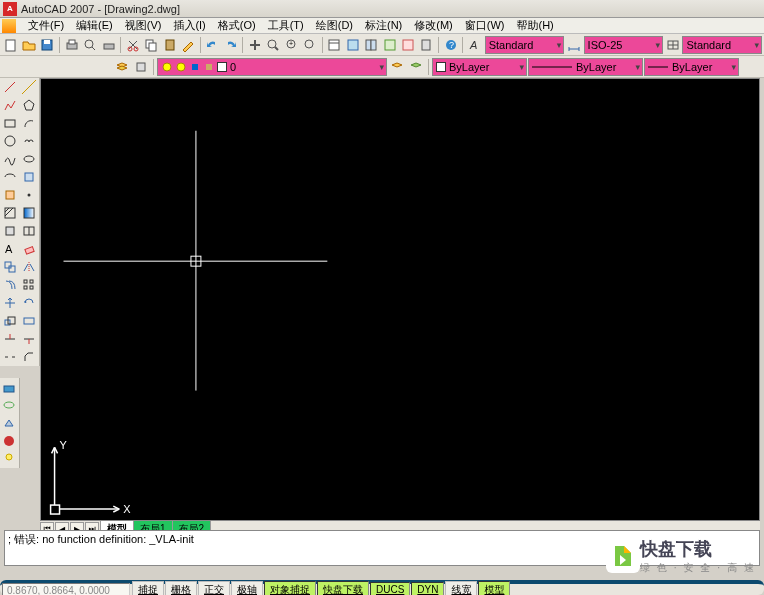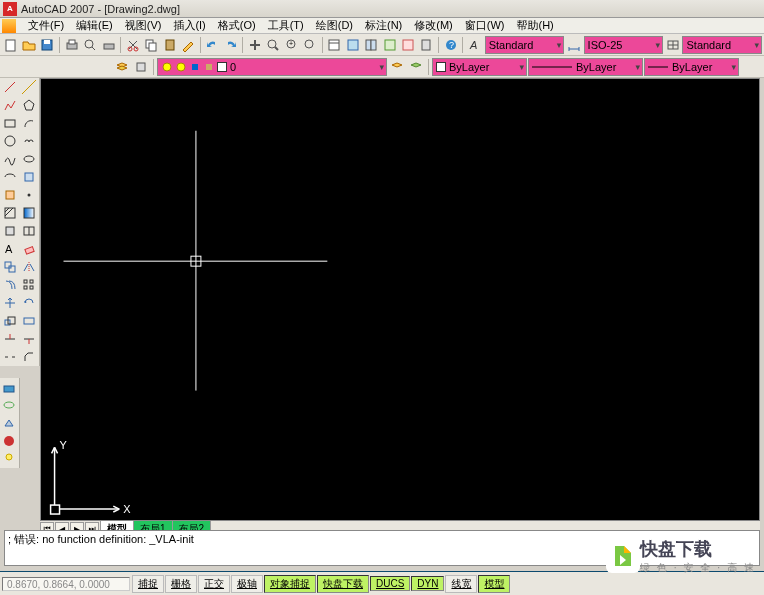--- a/index.html
+++ b/index.html
@@ -42,21 +42,21 @@
 .doc-tabs { position: absolute; left: 40px; top: 521px; right: 4px; height: 16px; background: #e9e6de; display: flex; align-items: center; font-size: 10px; }
 .nav-btn { width: 14px; height: 14px; border: 1px solid #999; background: #f4f2ea; display: inline-flex; align-items: center; justify-content: center; font-size: 8px; margin-right: 1px; }
 .doc-tab { padding: 1px 6px; border: 1px solid #999; border-top: none; background: #22c55e; margin-right: -1px; }
 .doc-tab.active { background: #fff; font-weight: bold; }
 
 
 .cmd-area { position: absolute; left: 4px; right: 4px; top: 530px; height: 36px; background: #fff; border: 1px solid #888; font-family: SimSun, monospace; font-size: 11px; padding: 1px 3px; line-height: 14px; }
 .cmd-prompt { color: #333; }
 
 
-.statusbar { position: absolute; left: 0; right: 0; bottom: 0; height: 24px; background: #e9e6de; border-top: 1px solid #0c4a6e; display: flex; align-items: center; font-size: 10px; }
+.statusbar { position: absolute; left: 0; right: 0; bottom: 0; height: 15px; background: #e9e6de; border-top: 4px solid #0c4a6e; display: flex; align-items: center; font-size: 10px; border-radius: 6px; }
 .status-coords { width: 128px; padding: 0 4px; border: 1px inset #ccc; background: #f8f7f2; height: 14px; line-height: 14px; margin: 0 2px; color:#888; }
 .status-btn { padding: 1px 5px; border: 1px solid #bbb; background: #efeee8; margin-right: 1px; cursor: pointer; text-decoration: underline; }
 .status-btn.pressed { border: 1px inset #888; background: #bef264; }
 
 
 .watermark { position: absolute; right: 8px; bottom: 20px; display: flex; align-items: center; }
 .wm-icon { width: 34px; height: 34px; border-radius: 6px; background:#fff; display:flex; align-items:center; justify-content:center; }
 .wm-text-main { font-size: 18px; font-weight: bold; color: #445; }
 .wm-sub { font-size: 10px; color: #888; letter-spacing: 2px; }
 </style>

